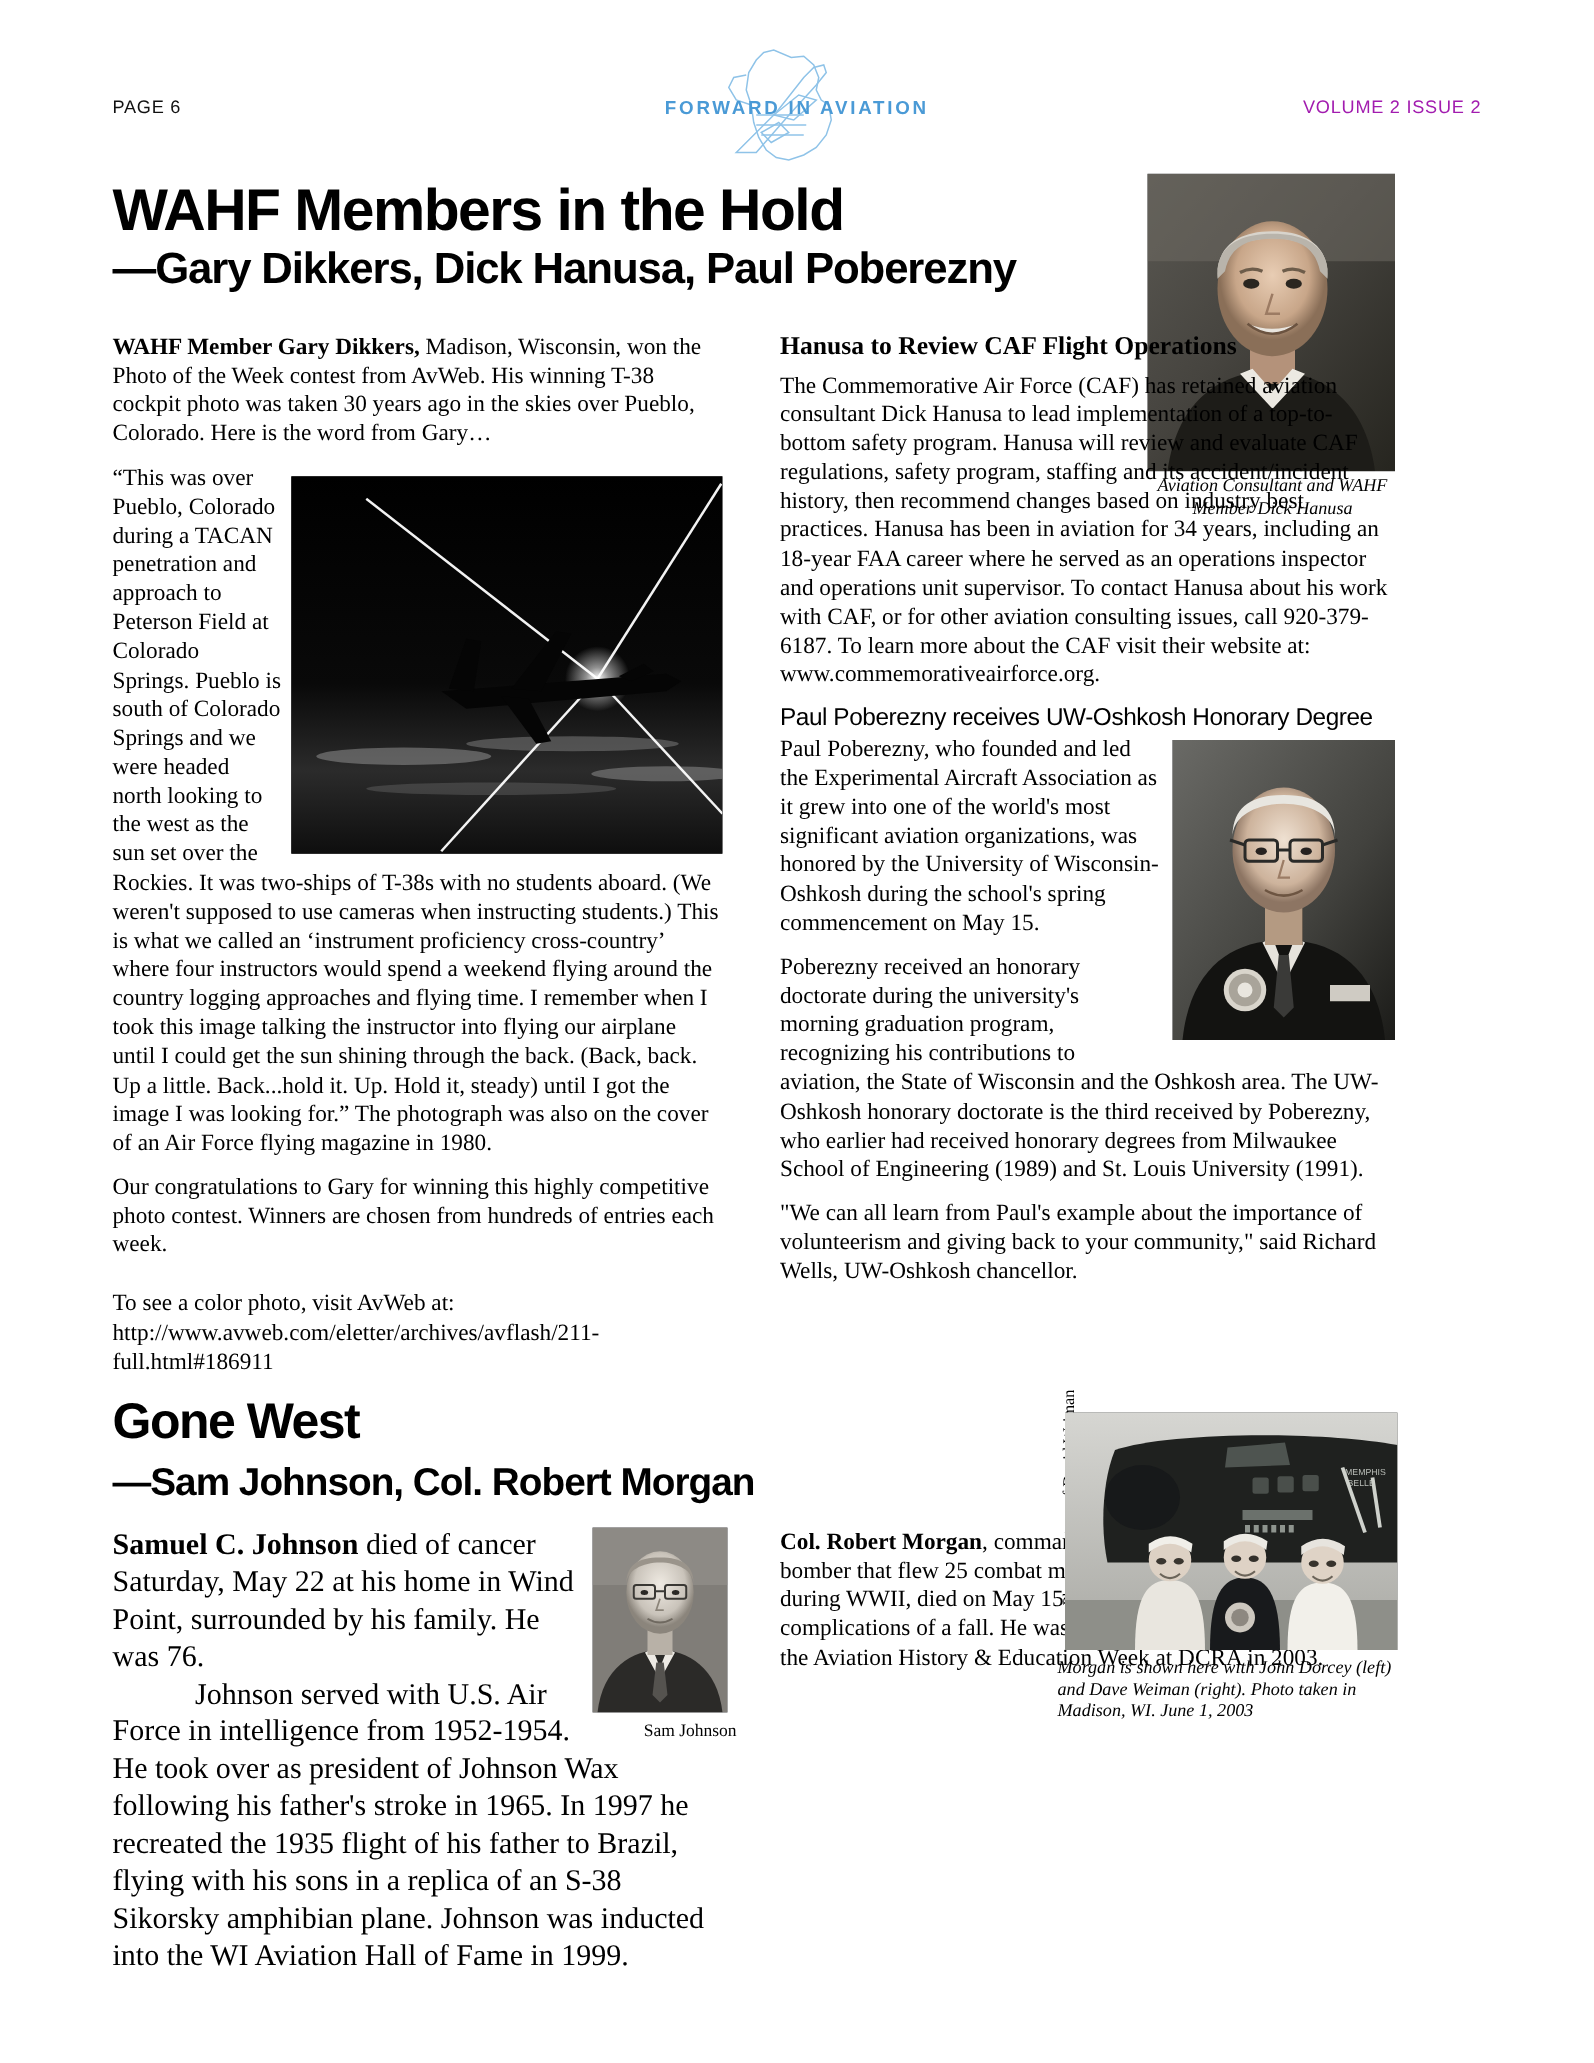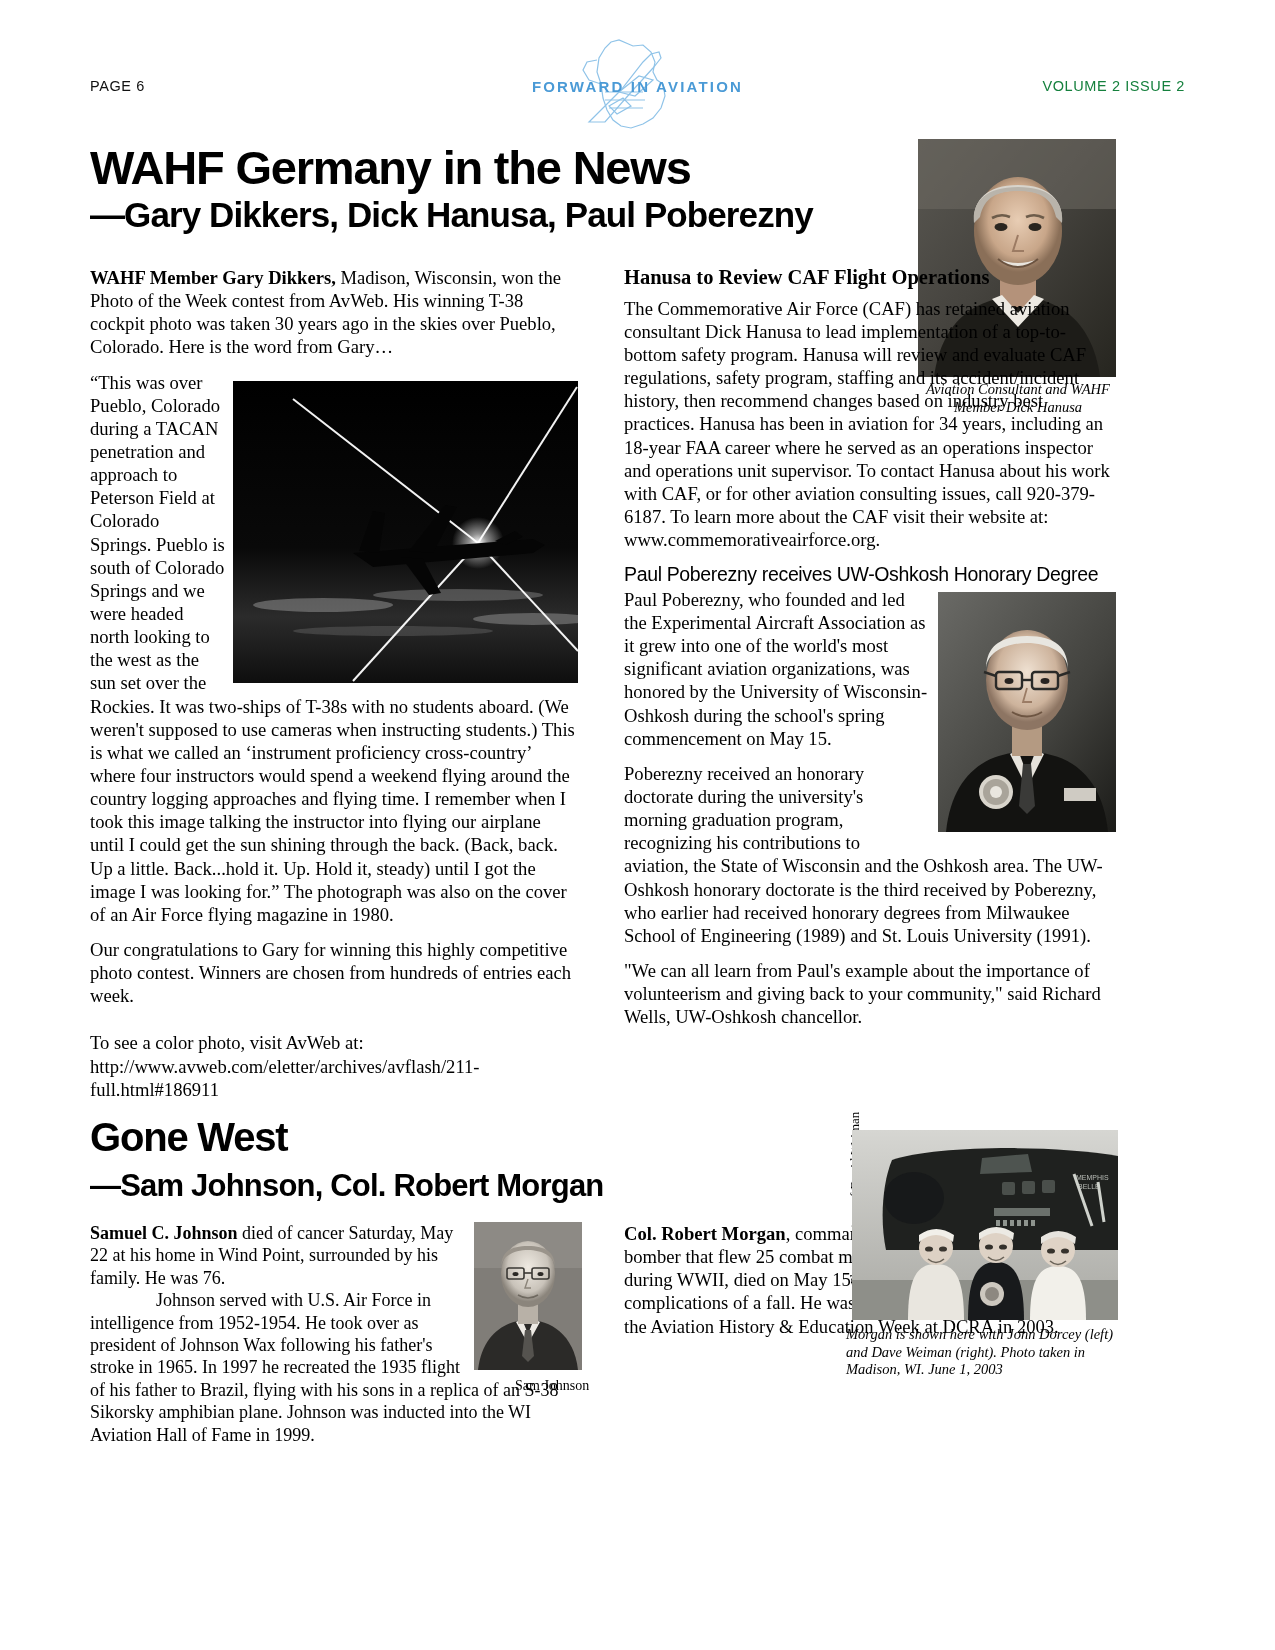--- a/index.html
+++ b/index.html
@@ -42,21 +42,21 @@
     color: #111;
     white-space: nowrap;
   }
   .issue {
     position: absolute;
     top: 10px;
     right: 0;
     font-family: "Liberation Sans", "DejaVu Sans", sans-serif;
     font-size: 14.5px;
     letter-spacing: 0.6px;
-    color: #15803d;
+    color: #a21caf;
     white-space: nowrap;
   }
   .logo-wrap {
     position: absolute;
     left: 50%;
     top: -32px;
     transform: translateX(-50%);
     width: 290px;
     height: 110px;
   }
@@ -190,21 +190,21 @@
     left: 90px;
     top: 1170px;
     font-size: 31px;
     letter-spacing: -0.8px;
   }
   .gw-left {
     position: absolute;
     left: 90px;
     top: 1222px;
     width: 492px;
-    font-size: 18px;
+    font-size: 24px;
     line-height: 1.245;
   }
   .gw-left p { margin: 0; }
   .gw-right {
     position: absolute;
     left: 624px;
     top: 1222px;
     width: 492px;
     font-size: 18.6px;
     line-height: 1.245;
@@ -298,21 +298,21 @@
           <path d="M126 56 L146 40 L160 44 L142 60 Z"></path>
           <path d="M116 70 L130 62 L138 70 L124 78 Z"></path>
         </g>
       </svg>
       <div class="logo-text">FORWARD IN AVIATION</div>
     </div>
 
     <div class="issue">VOLUME 2 ISSUE 2</div>
   </div>
 
-  <h1 class="headline headline-main">WAHF Germany in the News</h1>
+  <h1 class="headline headline-main">WAHF Members in the Hold</h1>
   <h2 class="headline headline-sub">—Gary Dikkers, Dick Hanusa, Paul Poberezny</h2>
 
   <div class="hanusa-photo">
     <svg class="img-fill" viewBox="0 0 198 238" preserveAspectRatio="none">
       <defs>
         <linearGradient id="hbg" x1="0" y1="0" x2="1" y2="1">
           <stop offset="0%" stop-color="#5a5852"></stop>
           <stop offset="45%" stop-color="#46443f"></stop>
           <stop offset="100%" stop-color="#26251f"></stop>
         </linearGradient>

